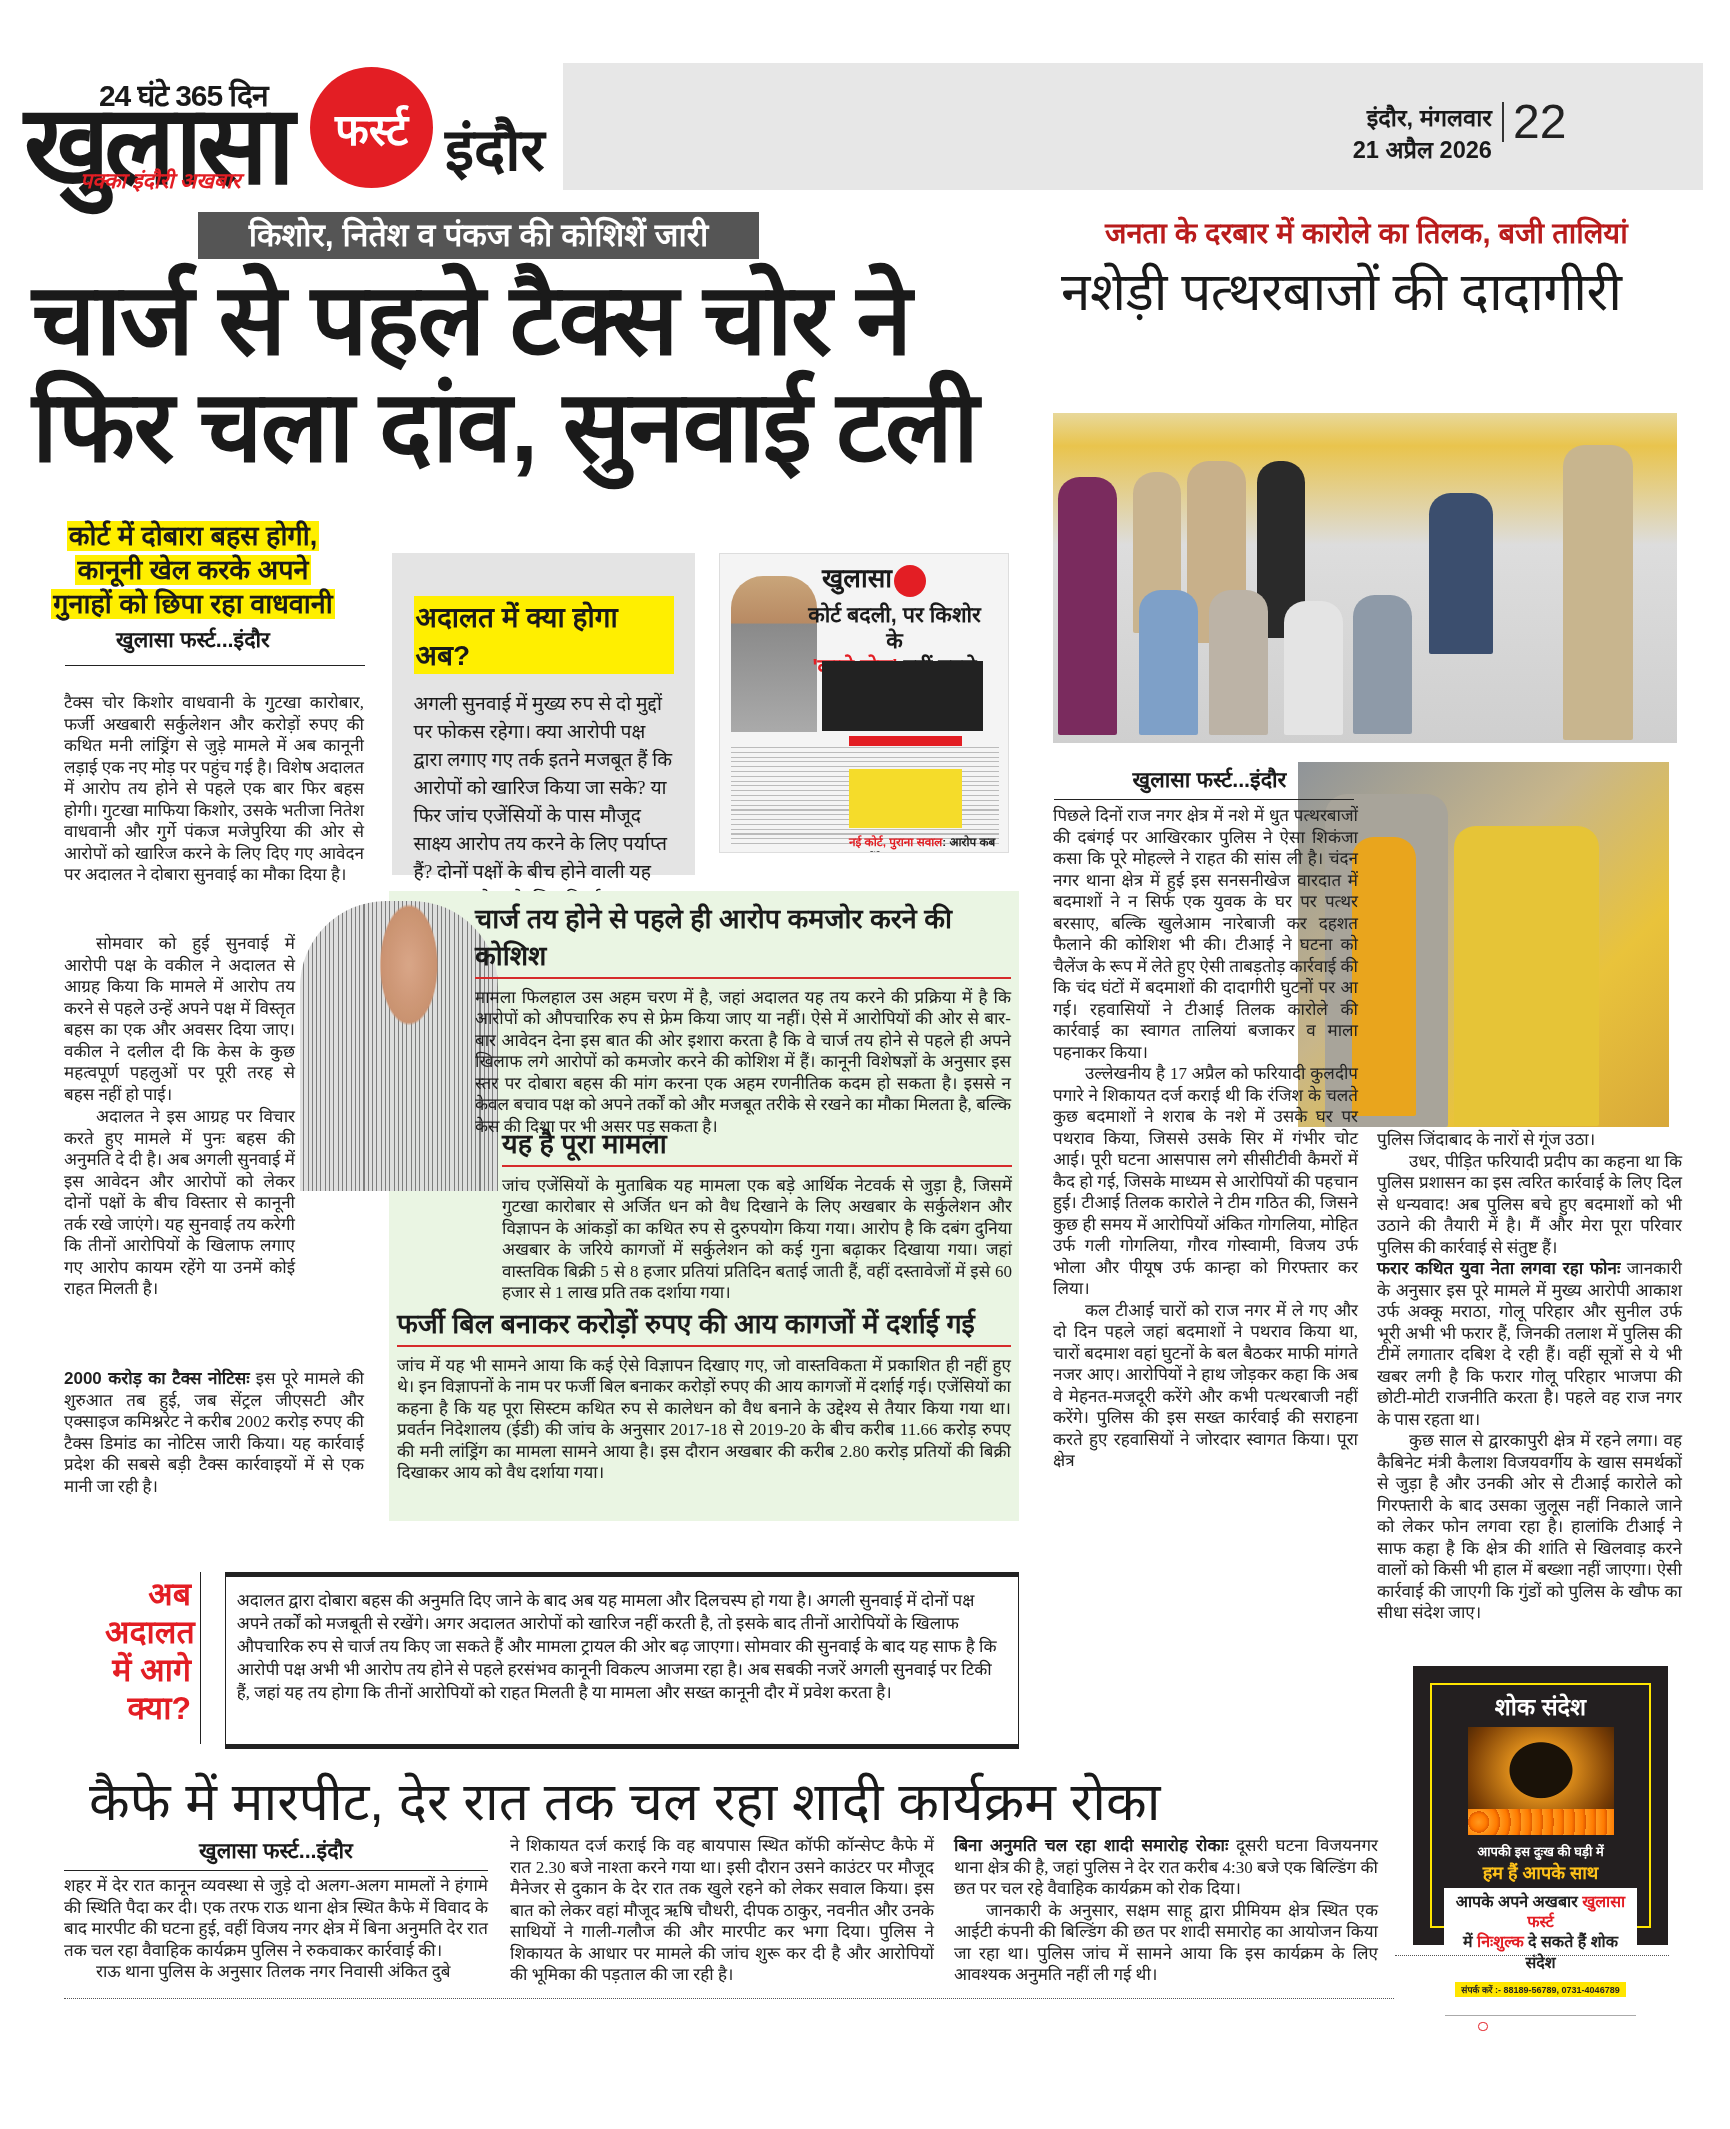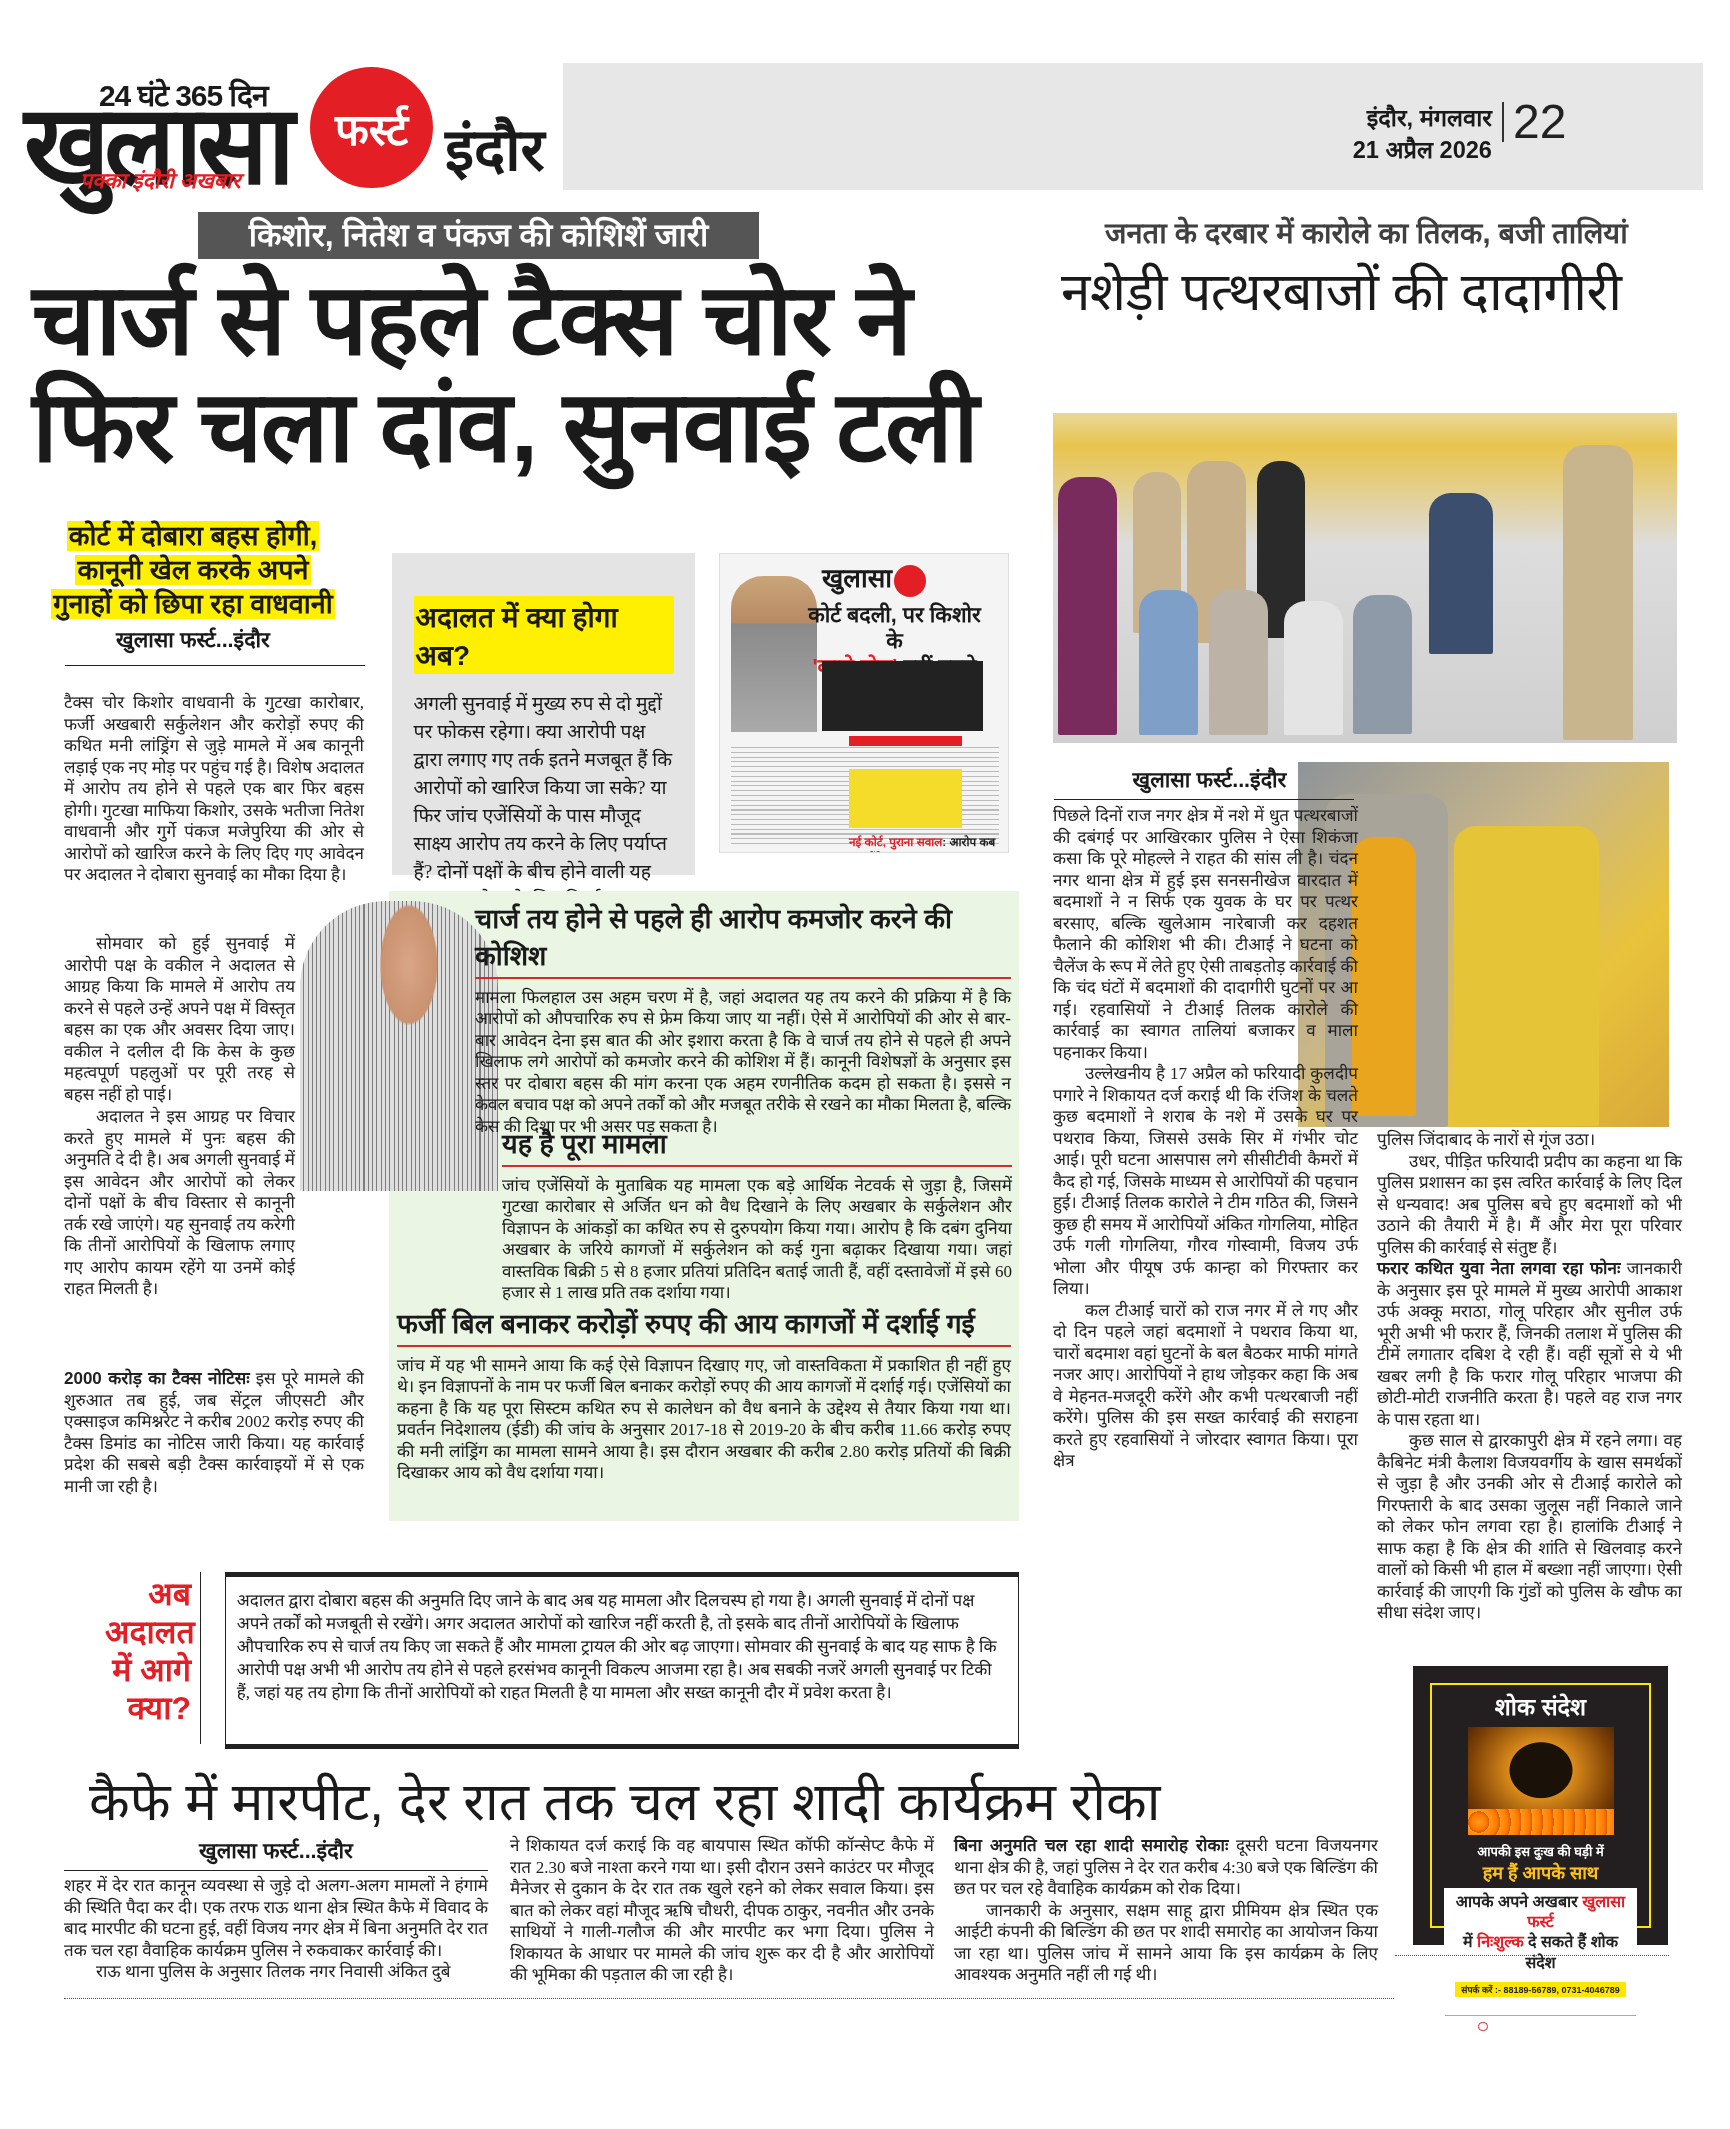--- a/index.html
+++ b/index.html
@@ -44,21 +44,21 @@
 
 .greenbox{left:389px;top:891px;width:630px;height:630px;background:#eaf5e3}
 .gb-head{font-size:27px;font-weight:900;padding-bottom:4.3px;border-bottom:2.1px solid #d62b2b;margin-bottom:7.5px}
 .gb-body{font-family:"Liberation Serif",serif;font-size:17px;line-height:21.5px;text-align:justify}
 .portrait{left:300px;top:901px;width:198px;height:290px;background:radial-gradient(ellipse at 55% 22%,#d8a283 0,#c88d6a 18%,transparent 19%),repeating-linear-gradient(90deg,#ddd 0 3.2px,#777 3.2px 4.3px),repeating-linear-gradient(#ddd 0 3.2px,#777 3.2px 4.3px);border-radius:86px 86px 0 0;opacity:.95}
 
 .next-label{left:105px;top:1575px;width:86px;text-align:right;color:#e31e24;font-size:32px;font-weight:900;line-height:38px}
 .next-brace{left:200px;top:1572px;width:16px;height:172px;border-left:1.6px solid #222}
 .next-box{left:225px;top:1572px;width:794px;height:177px;border:1.6px solid #222;border-top-width:5.4px;border-bottom-width:5.4px;padding:11.8px 10.7px;font-family:"Liberation Serif",serif;font-size:17px;line-height:23px}
 
-.r-kicker{left:1105px;top:212px;font-size:29px;font-weight:bold;color:#404040}
+.r-kicker{left:1105px;top:212px;font-size:29px;font-weight:bold;color:#b91c1c}
 .r-head{left:1061px;top:252px;width:649px;font-size:53px;line-height:80px;font-weight:400;letter-spacing:-0.5px}
 .r-photo1{left:1053px;top:413px;width:624px;height:330px;background:linear-gradient(180deg,#e8d89a 0,#e9c44d 10%,#ddd 40%,#cfcfcf 100%);overflow:hidden}
 .r-photo2{left:1298px;top:762px;width:371px;height:365px;background:linear-gradient(135deg,#8f9499 0,#c8b68a 40%,#e9c33b 70%,#d8a83a 100%);overflow:hidden}
 .fig{position:absolute;border-radius:21.5px 21.5px 2.1px 2.1px}
 .r-byline{left:1054px;top:764px;width:311px}
 .r-col1{left:1053px;top:805px;width:305px}
 .r-col2{left:1377px;top:1129px;width:305px}
 
 .ad{left:1413px;top:1666px;width:255px;height:279px;background:#231f20;padding:17px}
 .ad-inner{width:100%;height:100%;border:2.1px solid #ffe500;text-align:center;color:#fff;position:relative}

